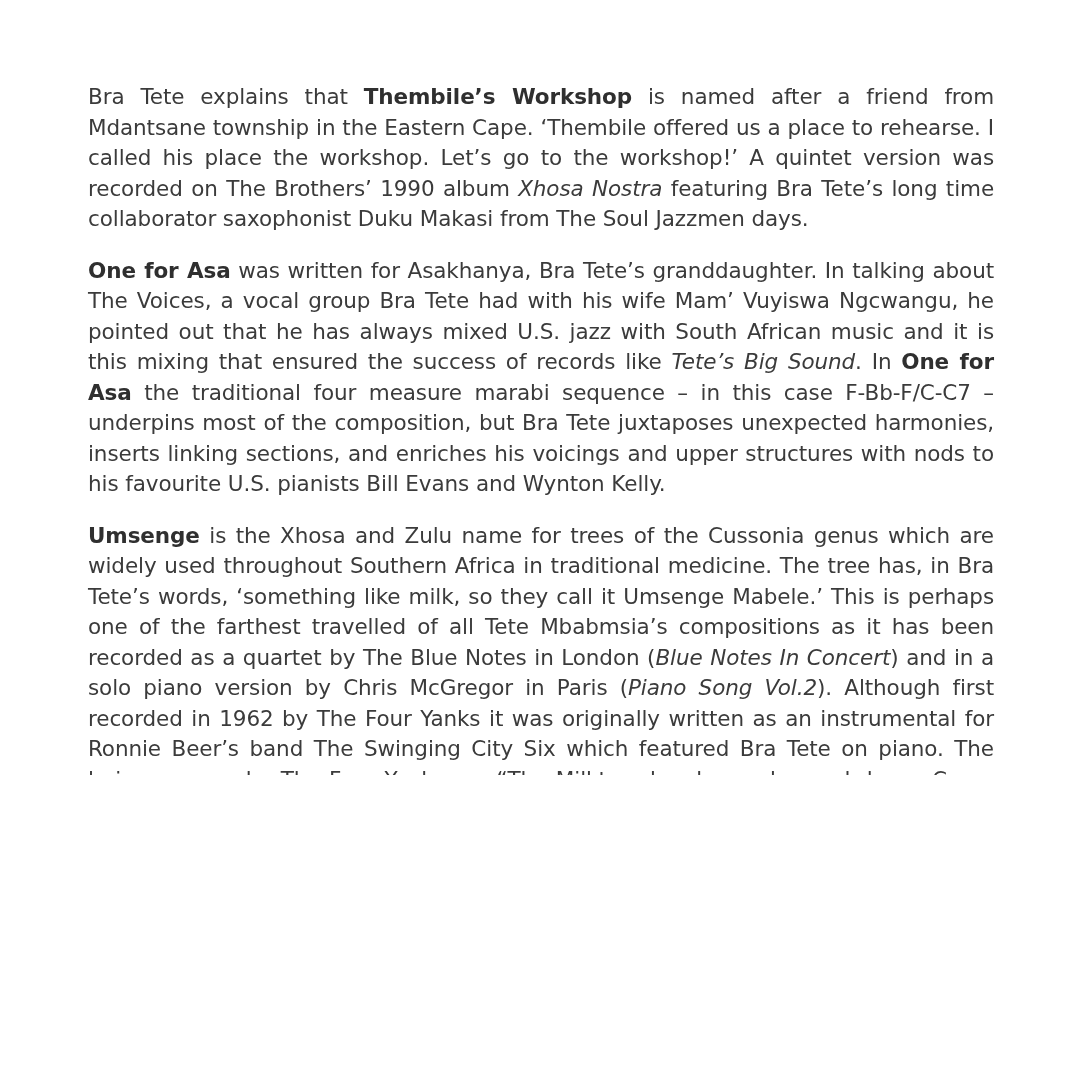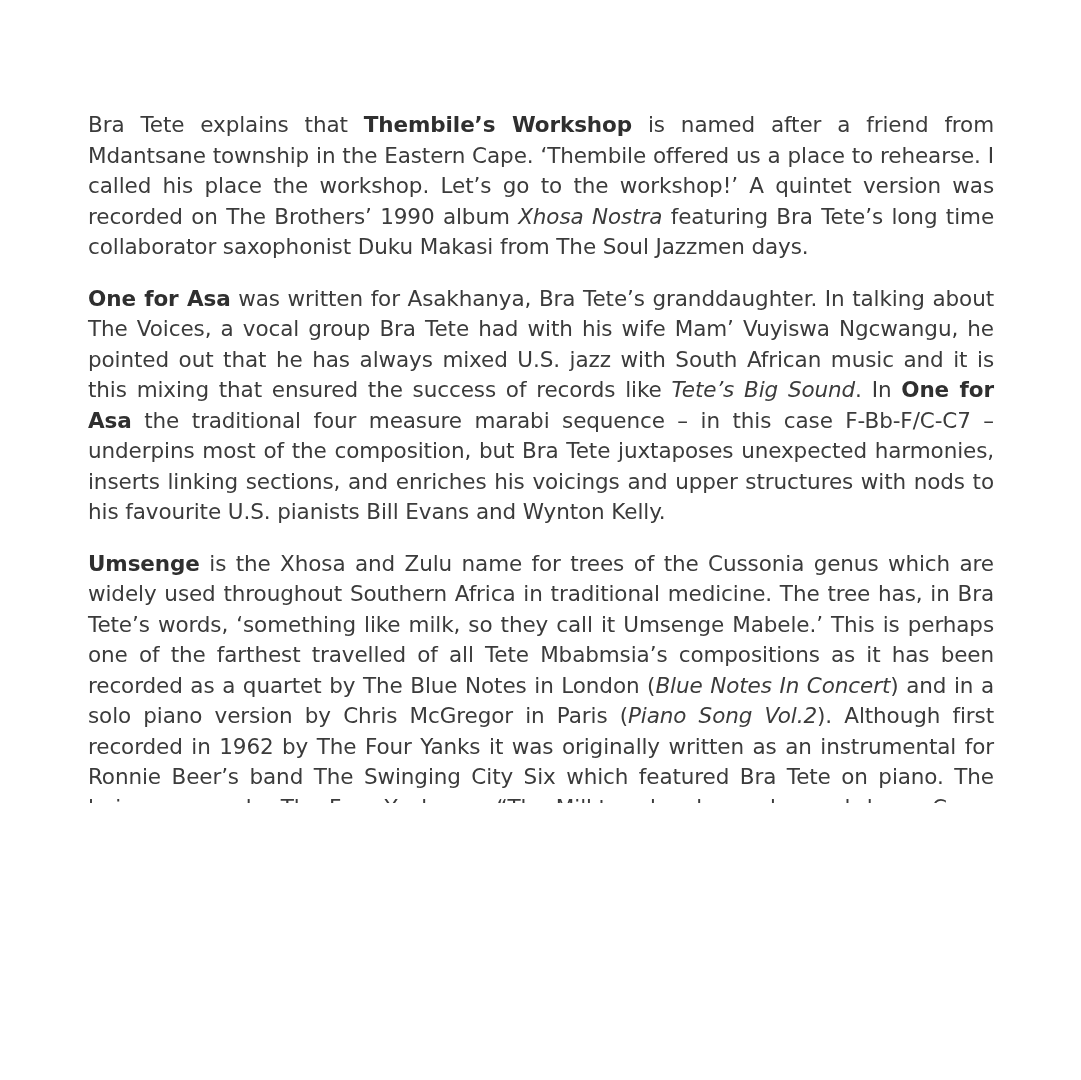--- a/index.html
+++ b/index.html
@@ -8,21 +8,20 @@
     background: #ffffff;
   }
   .page {
     position: relative;
     width: 1081px;
     height: 775px;
     background: #ffffff;
     box-sizing: border-box;
     overflow: hidden;
     font-family: "Liberation Sans", sans-serif;
-    margin-top: 28px;
   }
   .content {
     position: absolute;
     left: 88px;
     top: 82px;
     width: 906px;
   }
   p.body-par {
     margin: 0 0 21px 0;
     font-family: "DejaVu Sans", sans-serif;

